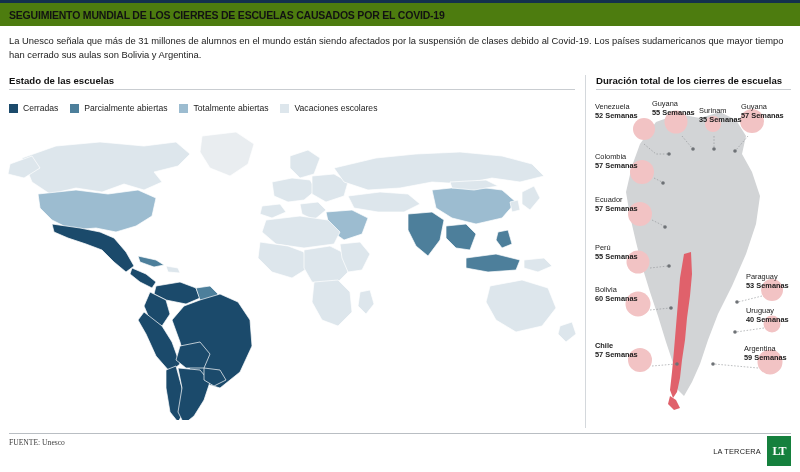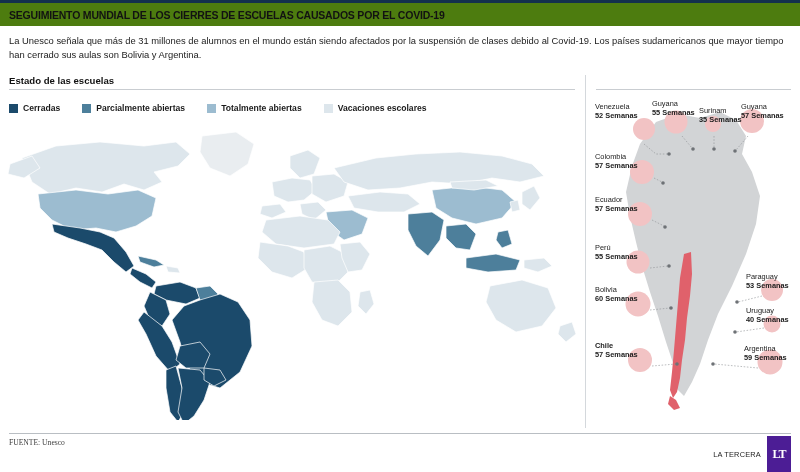--- a/index.html
+++ b/index.html
@@ -45,21 +45,21 @@
     background: #c9cdd1;
   }
   .divider-v {
     position: absolute; left: 585px; top: 75px; width: 1px; height: 353px;
     background: #d4d8dc;
   }
 
   
   .legend {
     position: absolute; left: 9px; top: 103px;
-    display: flex; align-items: center; gap: 22px; font-weight: bold;
+    display: flex; align-items: center; gap: 12px;
   }
   .legend-item { display: flex; align-items: center; gap: 5px; }
   .swatch { width: 9px; height: 9px; display: inline-block; }
   .legend-label { font-size: 8.6px; color: #1b1b1b; }
 
   
   .world-wrap {
     position: absolute; left: 4px; top: 120px; width: 578px; height: 300px;
   }
   .world-wrap svg { display: block; }
@@ -87,39 +87,40 @@
   .source {
     position: absolute; left: 9px; top: 438px;
     font-size: 7.6px; color: #3c3c3c; font-family: Liberation Serif, serif;
   }
   .brand {
     position: absolute; right: 9px; top: 436px;
     display: flex; align-items: center; gap: 6px;
   }
   .brand-text { font-size: 7.4px; font-weight: normal; color: #222; letter-spacing: 0.2px; }
   .lt-logo {
-    width: 24px; height: 36px; background: #4c1d95; color: #fff;
+    width: 24px; height: 30px; background: #15803d; color: #fff;
     font-size: 12px; font-weight: bold; font-family: "Liberation Serif", serif;
     display: flex; align-items: center; justify-content: center;
     letter-spacing: -1px;
   }
 </style>
 </head>
 <body>
 
 <div class="page">
 
   <div class="title-bar">
     <div class="title">SEGUIMIENTO MUNDIAL DE LOS CIERRES DE ESCUELAS CAUSADOS POR EL COVID-19</div>
   </div>
   <div class="standfirst">La Unesco señala que más de 31 millones de alumnos en el mundo están siendo afectados por la suspensión de clases debido al Covid-19. Los países sudamericanos que mayor tiempo han cerrado sus aulas son Bolivia y Argentina.</div>
 
   <div class="sec-title" id="sec-left">Estado de las escuelas</div>
   <div class="hr-left"></div>
 
+  <div class="sec-title" id="sec-right">Duración total de los cierres de escuelas</div>
   <div class="hr-right"></div>
 
   <div class="divider-v"></div>
 
   <div class="legend">
     <div class="legend-item">
       <span class="swatch" style="background:#1b4a6b"></span>
       <span class="legend-label">Cerradas</span>
     </div>
     <div class="legend-item">

